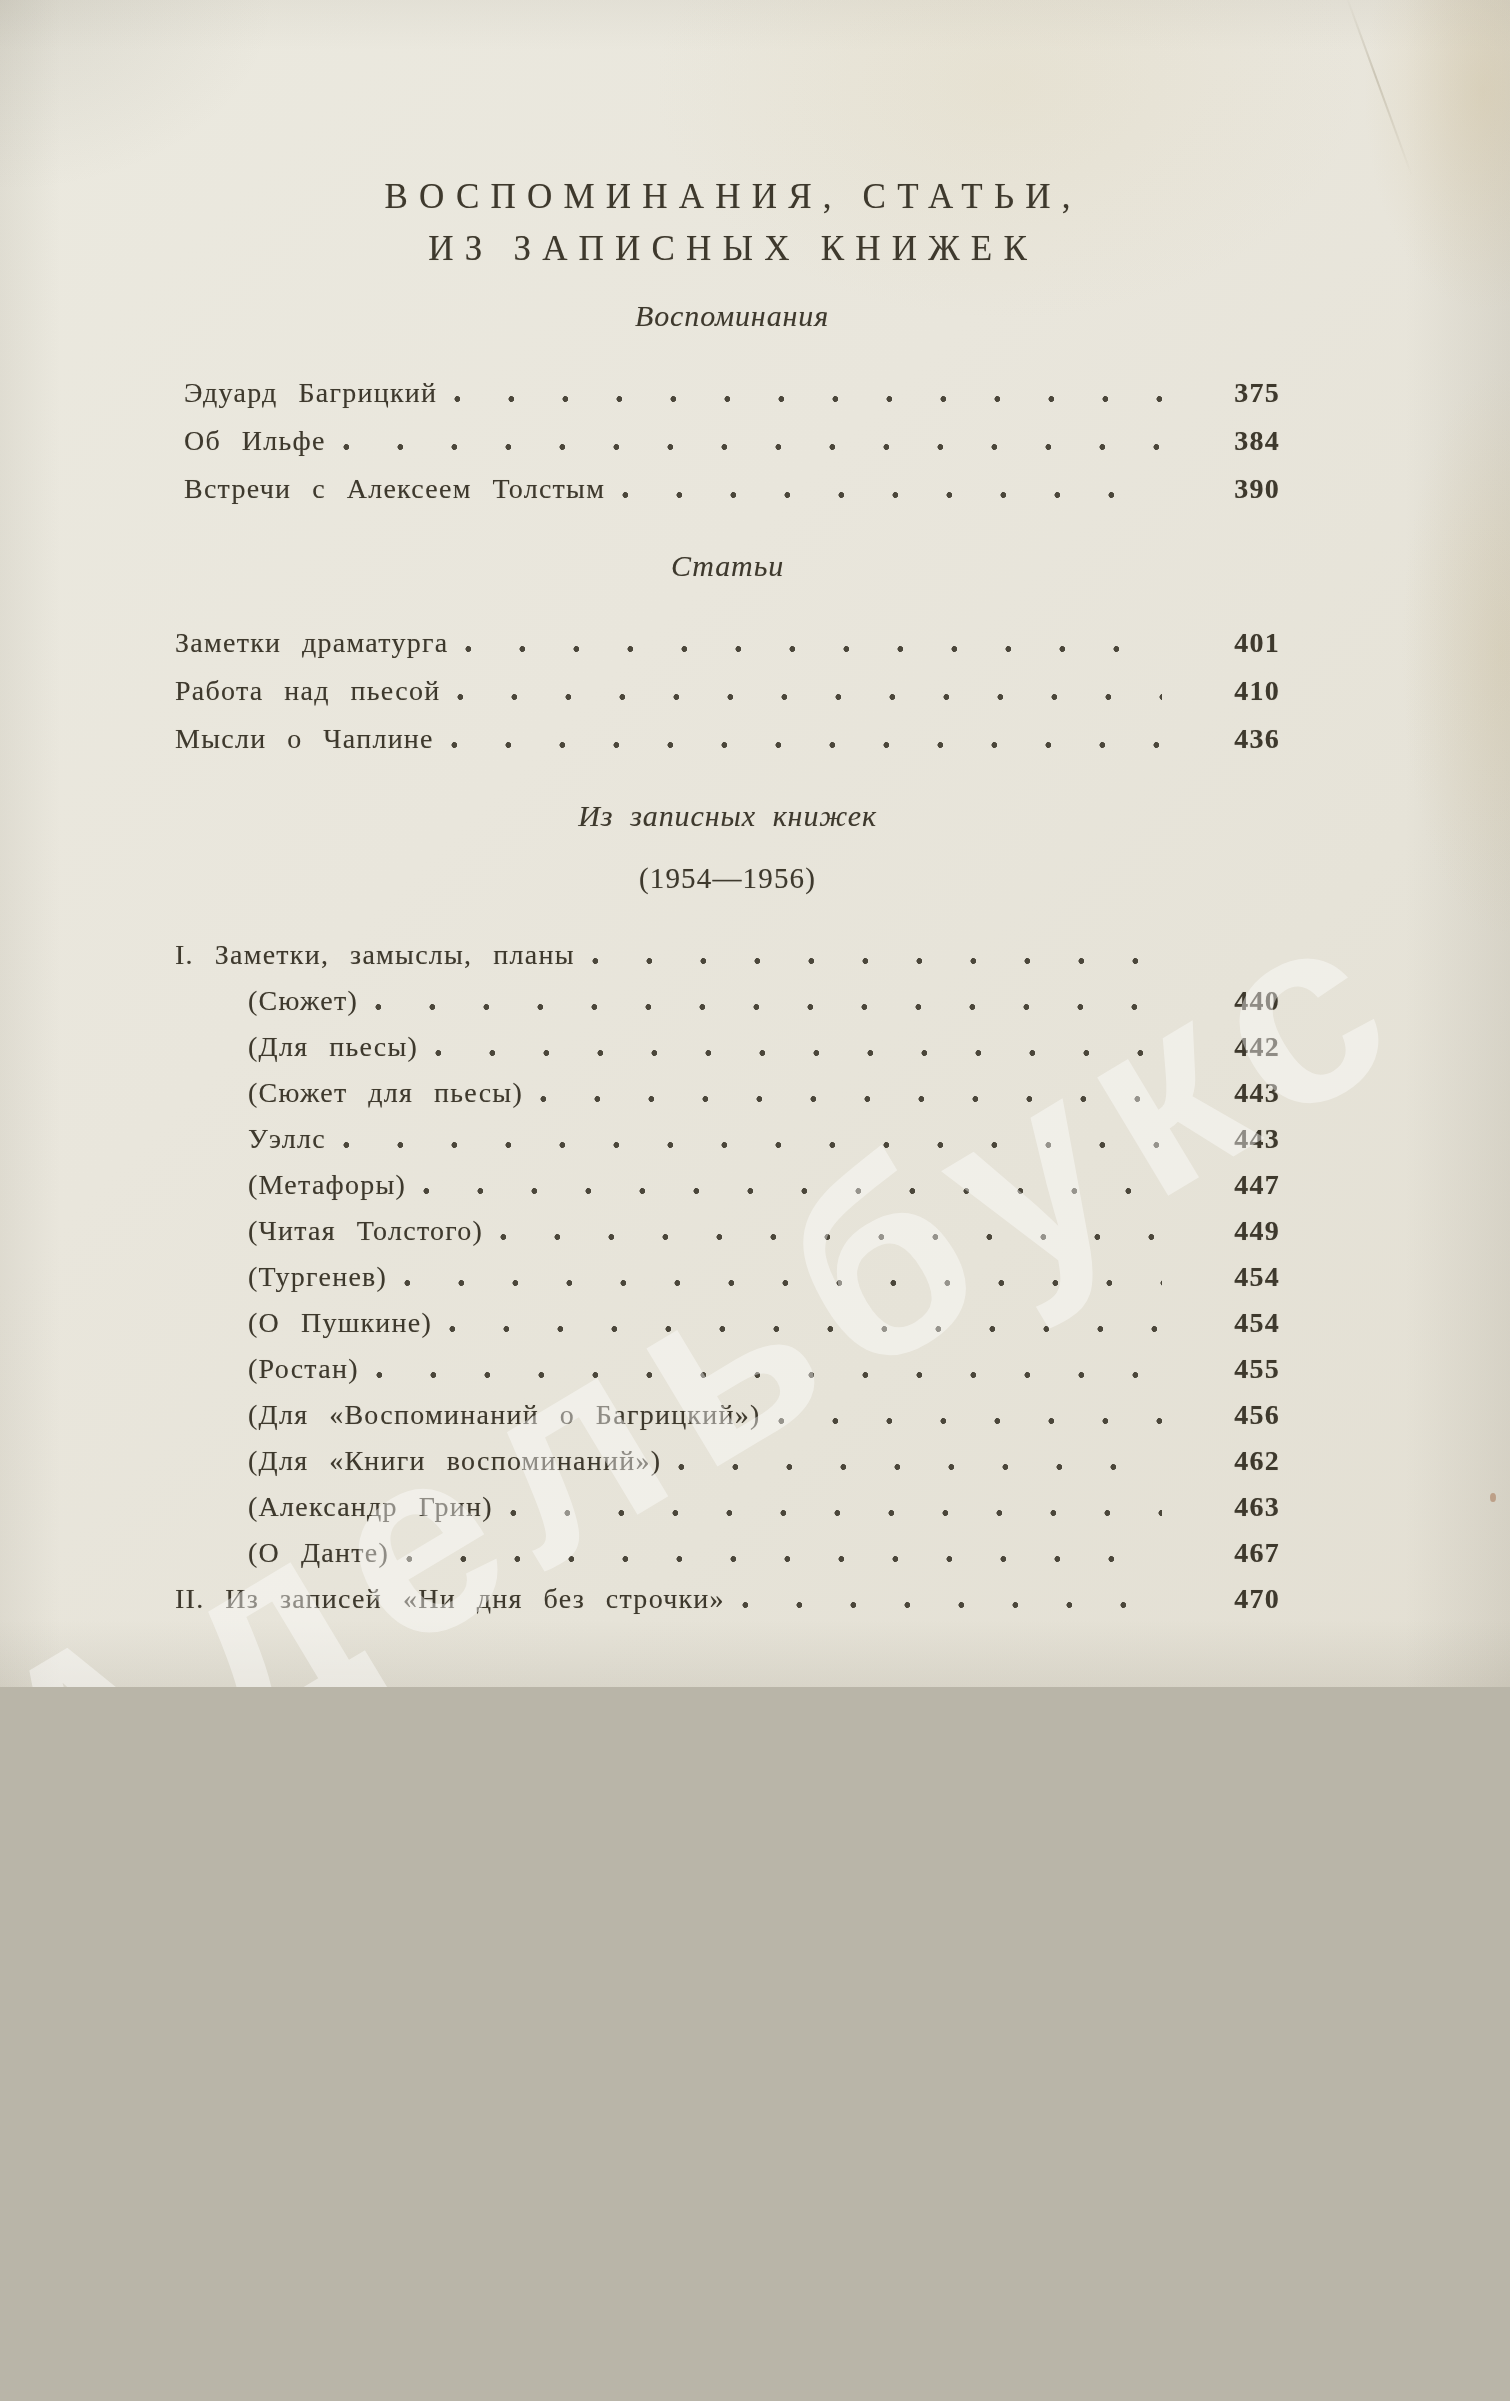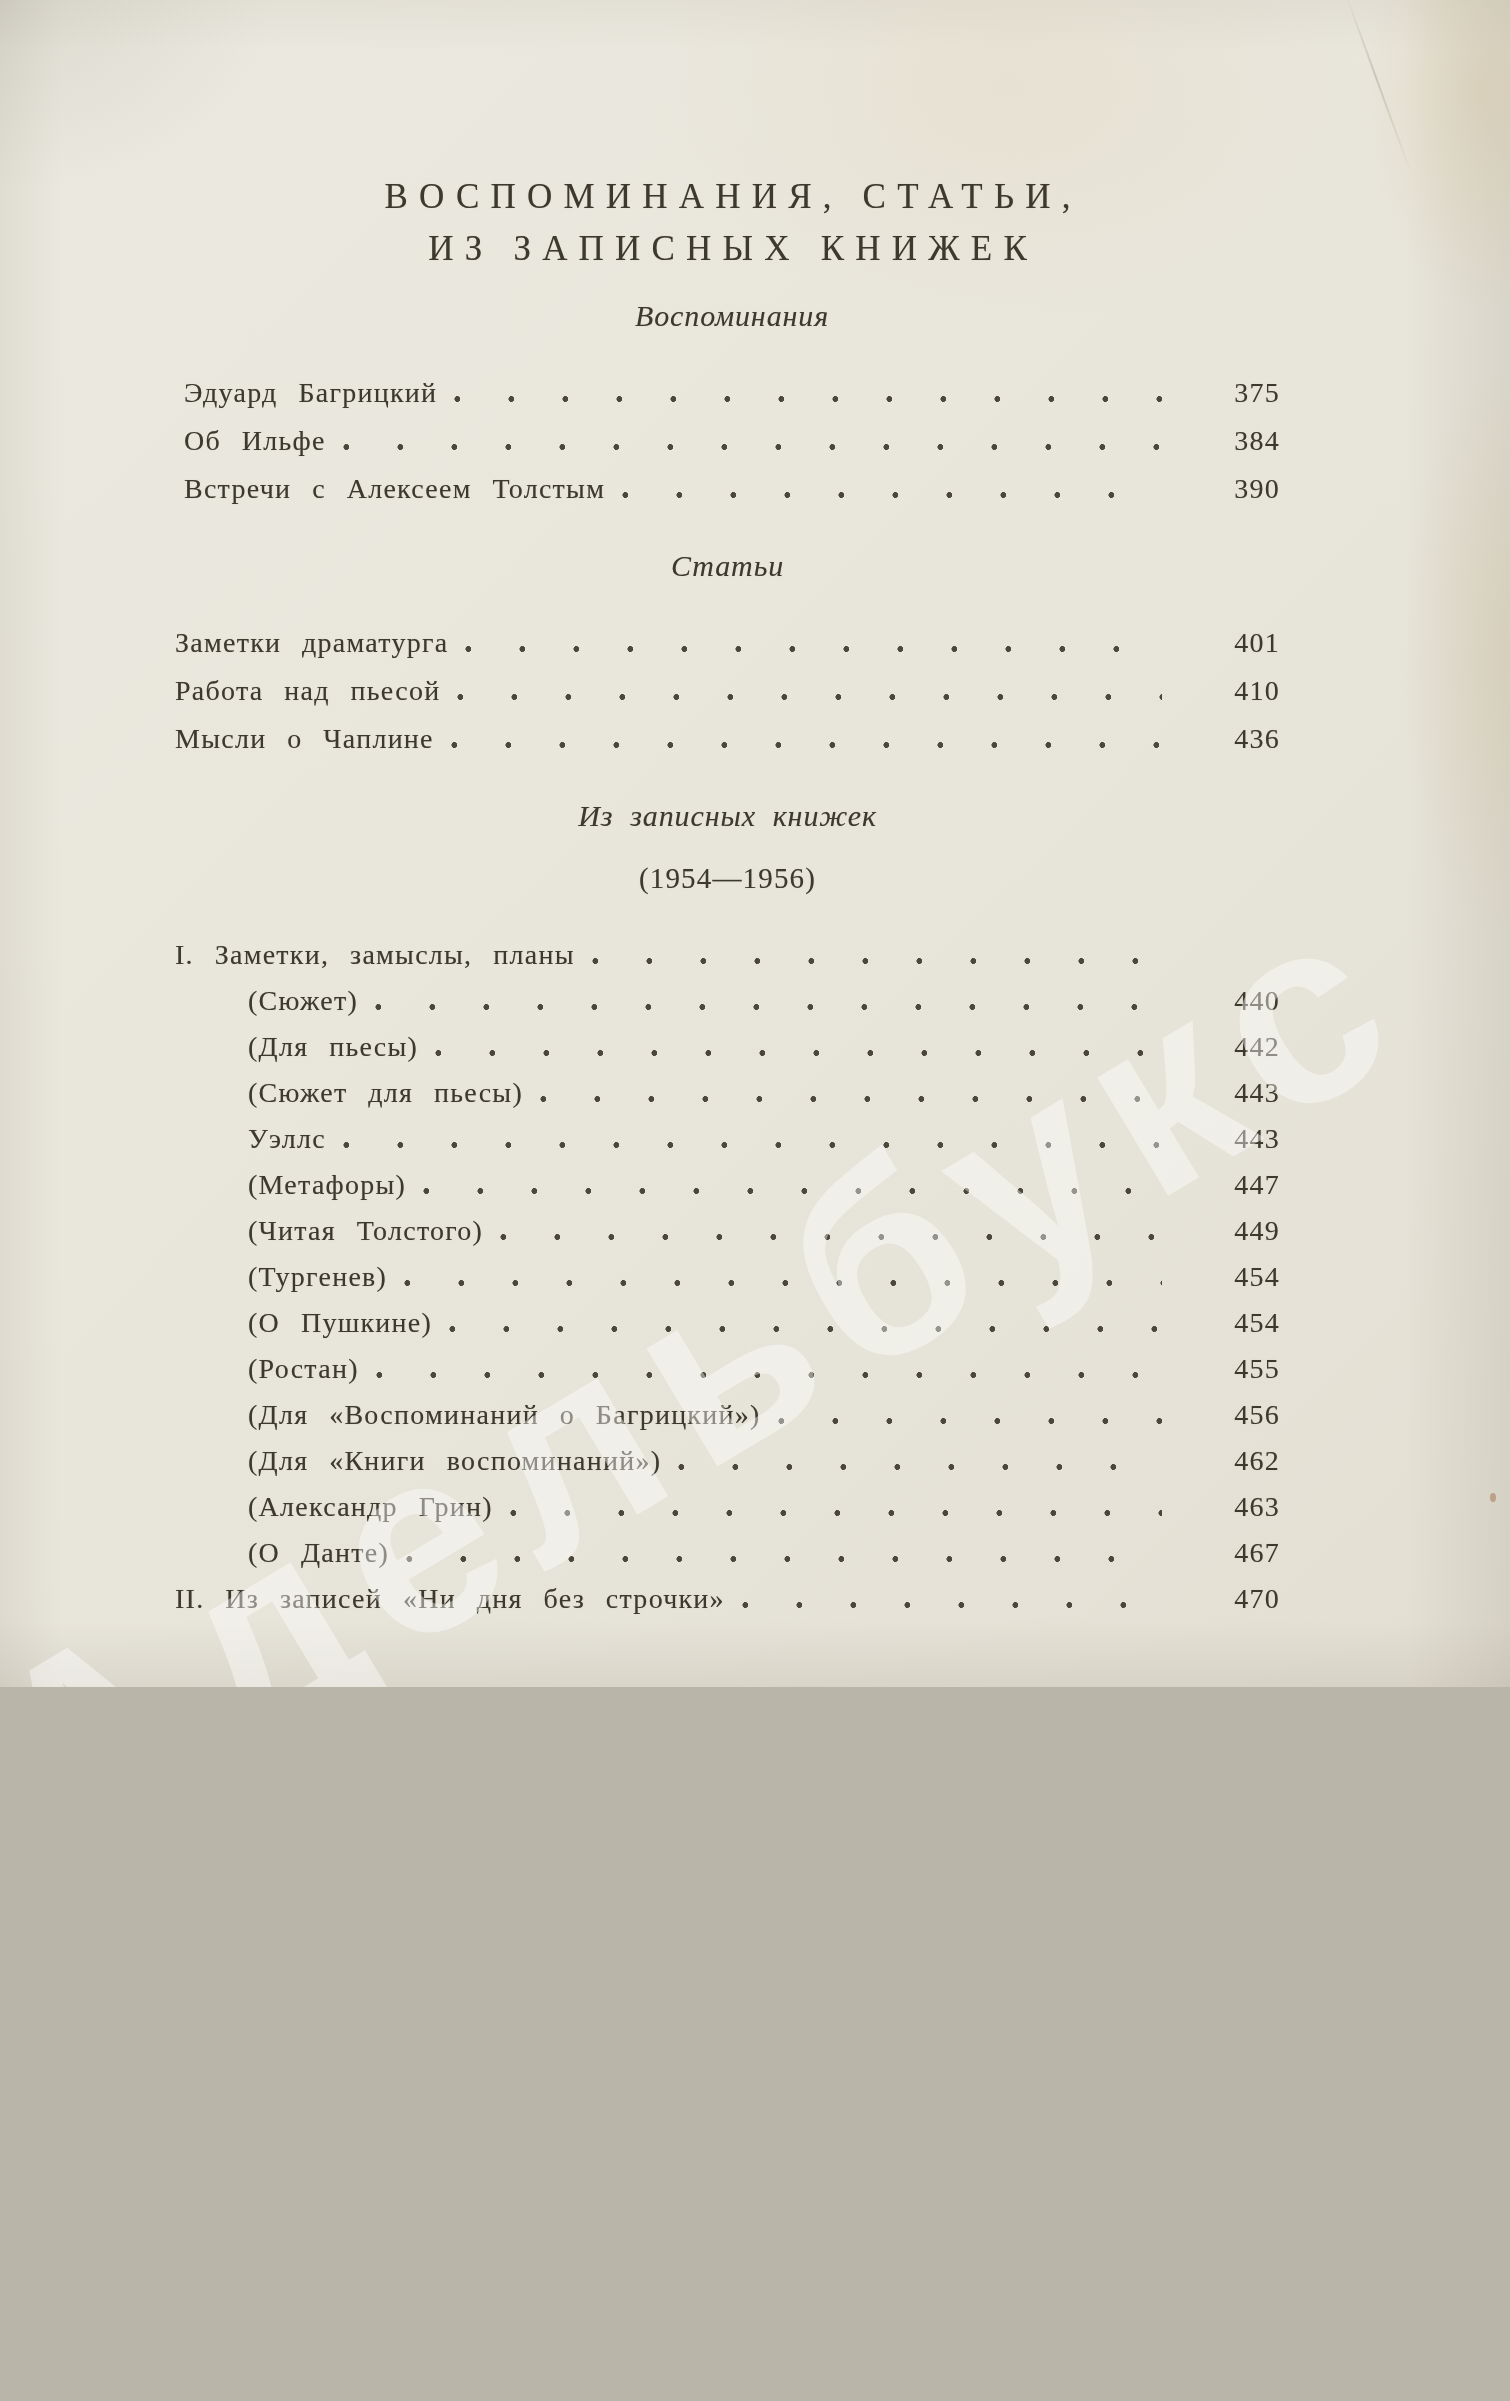--- a/index.html
+++ b/index.html
@@ -49,21 +49,21 @@
   }
   .toc-section.compact .toc-row{height:46px;}
   .toc-row.indent{padding-left:73px;}
   .toc-entry-label{white-space:nowrap;}
   .leader-dots{
     flex:1 1 auto;min-width:39px;height:7.8px;
     margin:0 19.6px 5.9px 17px;
     background-image:radial-gradient(circle at 3.3px 3.9px, rgba(62,57,45,0.92) 2.6px, rgba(62,57,45,0) 3.1px);
     background-size:54px 7.8px;background-repeat:repeat-x;background-position:left bottom;
   }
-  .toc-entry-page{width:98px;text-align:right;white-space:nowrap;}
+  .toc-entry-page{width:98px;text-align:right;white-space:nowrap;font-weight:bold;}
   .folio{
     position:absolute;left:0;top:2145px;width:1430px;z-index:2;
     text-align:center;font-size:23px;color:#3e392d;
     letter-spacing:0.05em;text-shadow:0 0 0.7px rgba(62,57,45,0.35);
   }
   .watermark{
     position:absolute;left:91px;top:1613px;z-index:5;
     transform:rotate(-31deg);transform-origin:left bottom;
     font-family:"Liberation Sans","DejaVu Sans",sans-serif;
     font-weight:bold;font-size:261px;letter-spacing:0.08em;

